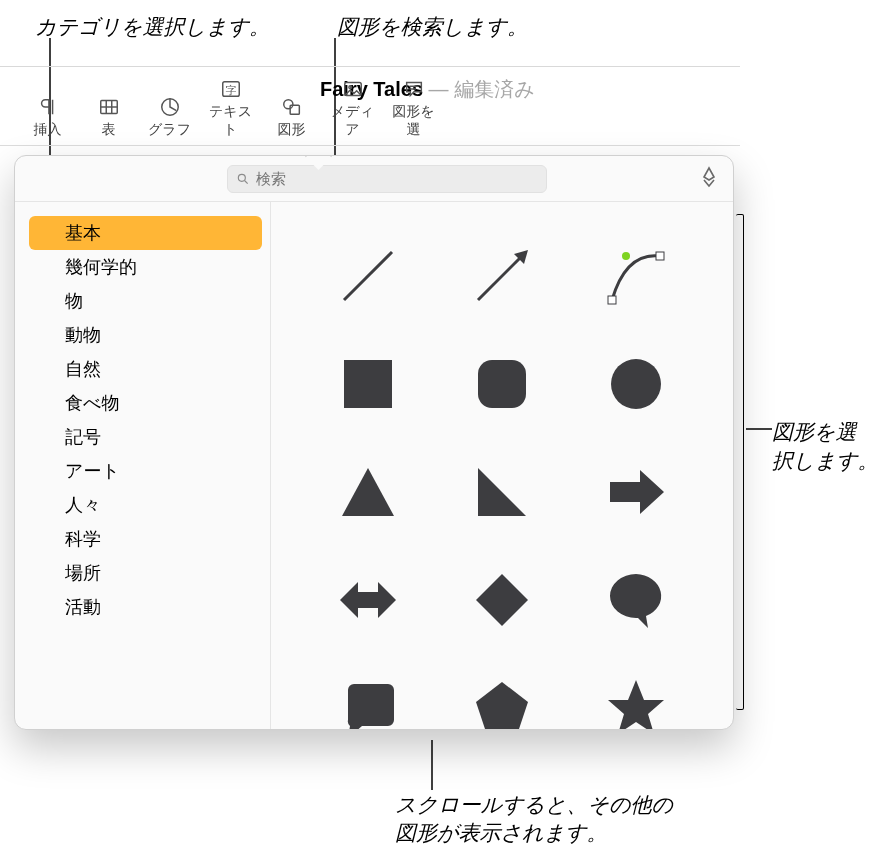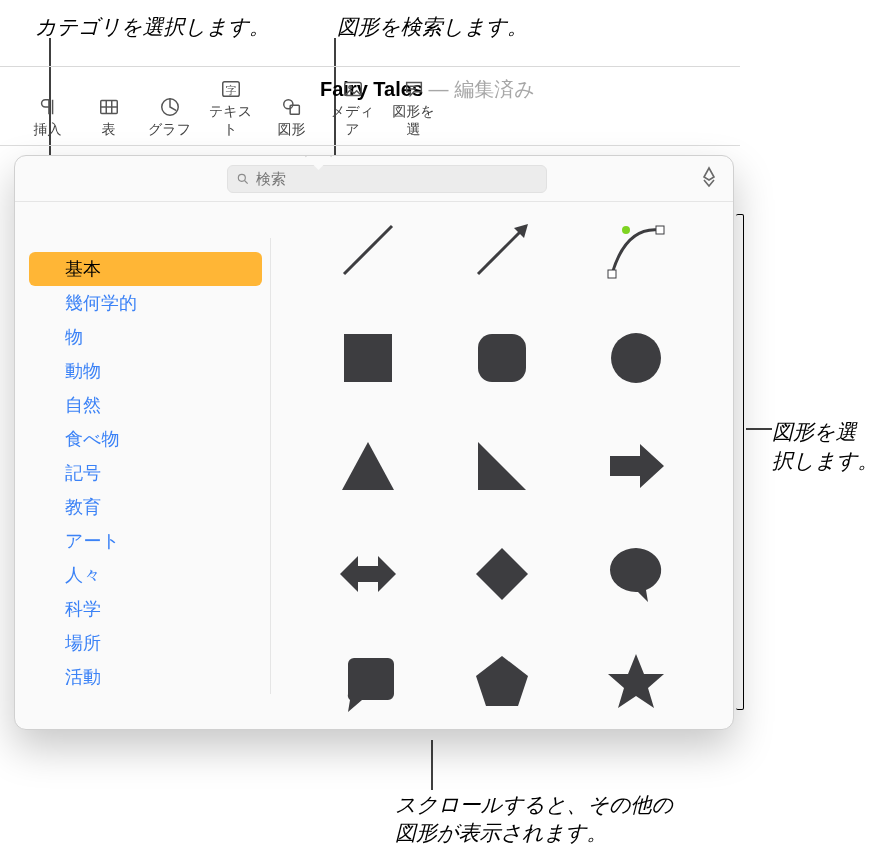--- a/index.html
+++ b/index.html
@@ -20,23 +20,23 @@
     .popover::before { content:""; position:absolute; top:-9px; left:294px; width:18px; height:18px;
                        background:#fafafa; border-left:1px solid #d0d0d0; border-top:1px solid #d0d0d0;
                        transform:rotate(45deg); }
     .srch-row { height:46px; display:flex; align-items:center; padding:0 12px; gap:6px;
                 border-bottom:1px solid #e5e5e5; }
     .srch { flex:0 0 auto; margin-left:200px; width:320px; height:28px; background:#ececec;
             border:1px solid #e1e1e1; border-radius:6px; display:flex; align-items:center;
             gap:6px; padding:0 8px; font-size:15px; color:#8b8b8b; }
     .srch input { border:none; background:transparent; outline:none; font-size:15px; flex:1; color:#333; }
     .pen { margin-left:auto; color:#6a6a6a; }
-    .body-row { display:flex; height:calc(100% - 46px);align-items:center; }
+    .body-row { display:flex; height:calc(100% - 46px); }
     .cats { width:256px; border-right:1px solid #e5e5e5; padding-top:14px; }
-    .cat  { padding:5px 0 5px 50px; font-size:18px; color:#3b82f6; cursor:pointer; }
+    .cat  { padding:5px 0 5px 50px; font-size:18px; color:#000000; cursor:pointer; }
     .cat.sel { background:#ffb636; color:#000; border-radius:6px; margin:0 8px 0 14px; padding-left:36px; }
     .grid { flex:1; display:grid; grid-template-columns:repeat(3,1fr); grid-auto-rows:100px;
             gap:8px 0; padding:24px 30px; justify-items:center; align-items:center; overflow:hidden; }
     .cell { width:64px; height:64px; display:flex; align-items:center; justify-content:center;
             cursor:pointer; }
     .cell svg { width:64px; height:64px; }
     .shape { fill:#3d3d40; }
     .brk  { position:absolute; border:1.5px solid #000; border-radius:2px; }
   </style>
 </head>
@@ -157,21 +157,20 @@
 
   <div class="body-row">
     <div class="cats" id="cats">
         <div class="cat sel">基本</div>
         <div class="cat">幾何学的</div>
         <div class="cat">物</div>
         <div class="cat">動物</div>
         <div class="cat">自然</div>
         <div class="cat">食べ物</div>
         <div class="cat">記号</div>
-        <div class="cat">教育</div>
         <div class="cat">アート</div>
         <div class="cat">人々</div>
         <div class="cat">科学</div>
         <div class="cat">場所</div>
         <div class="cat">活動</div>
       </div>
     <div class="grid" id="grid">
         <div class="cell">
           <svg viewBox="0 0 64 64">
             <line x1="8" y1="56" x2="56" y2="8" stroke="#3d3d40" stroke-width="3"></line>

